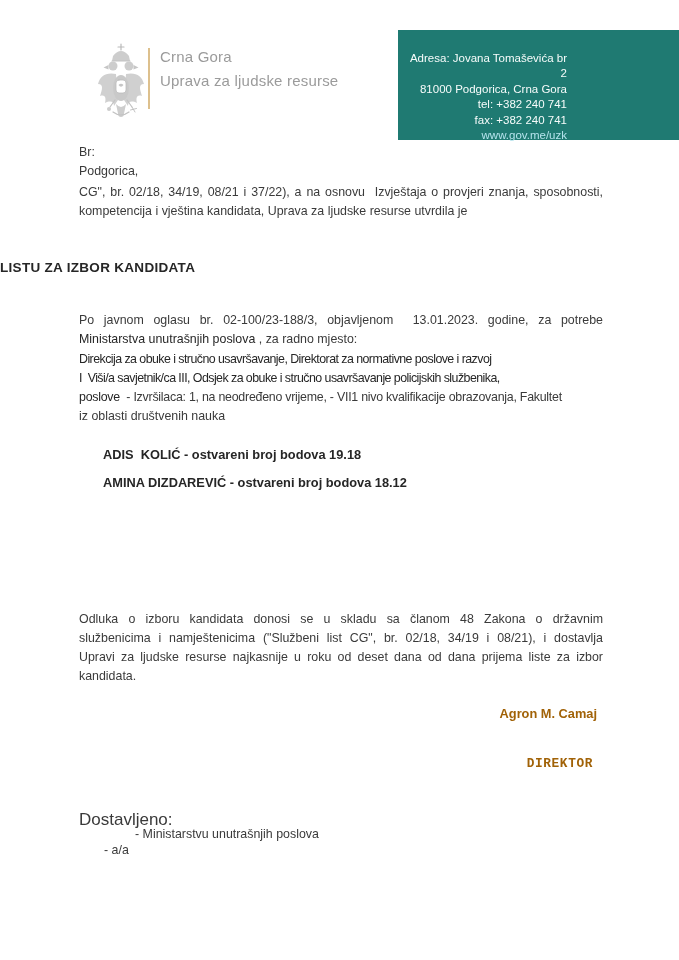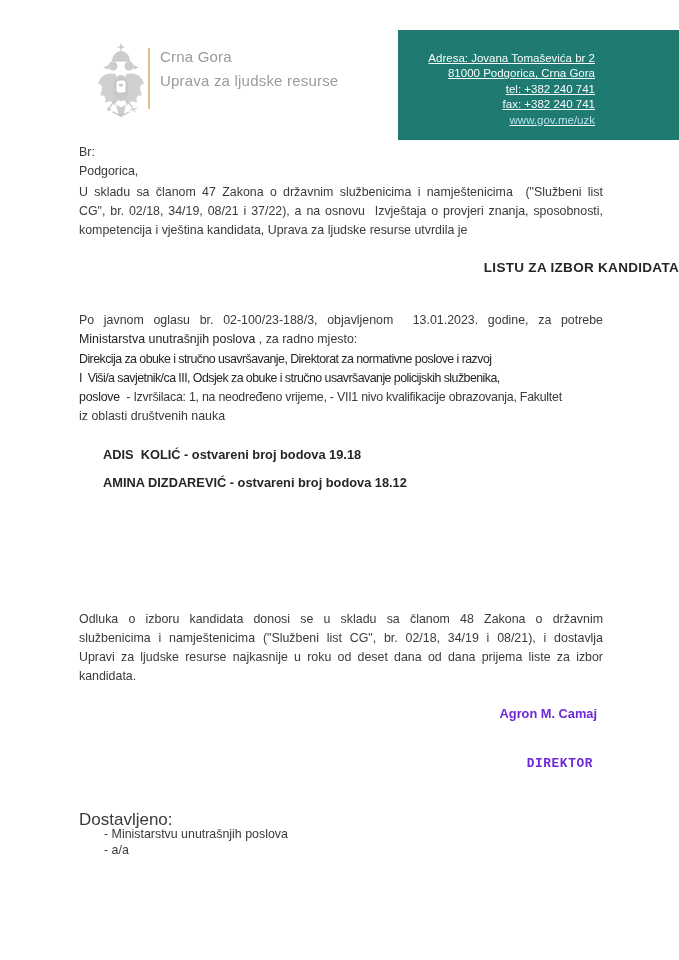--- a/index.html
+++ b/index.html
@@ -8,36 +8,36 @@
     font-family:"Liberation Sans","DejaVu Sans",sans-serif;
     color:#3a3a3a;overflow:hidden;margin:0 auto;
   }
   
   .coa{position:absolute;left:95px;top:42px;width:52px;height:78px;}
   .gold-sep{position:absolute;left:148px;top:48px;width:2.4px;height:61px;background:#ddc08d;}
   .org{position:absolute;left:160px;top:45px;font-size:15px;line-height:23.5px;color:#9b9b9b;letter-spacing:.2px;}
   .addr-box{
     position:absolute;left:398px;top:30px;width:281px;height:110px;
     background:#1f7a72;color:#f7fcfb;text-align:right;
-    padding:21px 84px 0 10px;box-sizing:border-box;
-    font-size:11.5px;line-height:15.4px;text-decoration:underline;
+    padding:21px 112px 0 10px;box-sizing:border-box;
+    font-size:11.5px;line-height:15.4px;
   }
   .addr-box .link{color:#b5e3ec;cursor:pointer;}
   
   .abs{position:absolute;}
   .blk{left:79px;width:524px;font-size:12.4px;line-height:19px;}
   .dline{white-space:pre-wrap;}
   .jline{text-align:justify;text-align-last:justify;}
   b,.bold{font-weight:normal;color:#262626;}
   .squeeze{letter-spacing:-0.55px;}
   .squeeze2{letter-spacing:-0.25px;}
-  .title{left:0;width:679px;text-align:right;font-weight:bold;color:#262626;
+  .title{left:0;width:679px;text-align:left;font-weight:bold;color:#262626;
          font-size:13.5px;letter-spacing:.3px;}
   .cand{left:103px;font-size:12.8px;font-weight:bold;color:#262626;white-space:pre-wrap;}
-  .sig{left:79px;text-align:right;font-weight:bold;color:#6d28d9;font-size:12.8px;}
+  .sig{left:79px;text-align:right;font-weight:bold;color:#a16207;font-size:12.8px;}
   .dist{left:79px;font-size:17px;}
   .dist-item{left:104px;font-size:12.4px;}
 </style>
 </head>
 <body>
 
 <div class="page">
 
   <svg class="coa" viewBox="0 0 50 78" xmlns="http://www.w3.org/2000/svg">
     <g stroke="#b9b9b9" stroke-width="1.2" fill="none" stroke-linecap="round">
@@ -75,21 +75,20 @@
     <div>fax: +382 240 741</div>
     <div class="link">www.gov.me/uzk</div>
   </div>
 
   <div class="abs blk" style="top:143px;line-height:18.6px;">
     <div>Br:</div>
     <div>Podgorica,</div>
   </div>
 
   <div class="abs blk" style="top:183px;">
-    <div class="dline jline">U skladu sa članom 47 Zakona o državnim službenicima i namještenicima  ("Službeni list</div>
     <div class="dline jline">CG", br. 02/18, 34/19, 08/21 i 37/22), a na osnovu  Izvještaja o provjeri znanja, sposobnosti,</div>
     <div class="dline">kompetencija i vještina kandidata, Uprava za ljudske resurse utvrdila je</div>
   </div>
 
   <div class="abs title" style="top:260px;">LISTU ZA IZBOR KANDIDATA</div>
 
   <div class="abs blk" style="top:311px;">
     <div class="dline jline">Po javnom oglasu br. 02-100/23-188/3, objavljenom  13.01.2023. godine, za potrebe</div>
     <div class="dline"><b>Ministarstva unutrašnjih poslova</b><span> , za radno mjesto:</span></div>
   </div>
@@ -108,16 +107,16 @@
     <div class="dline jline">Odluka o izboru kandidata donosi se u skladu sa članom 48 Zakona o državnim</div>
     <div class="dline jline">službenicima i namještenicima ("Službeni list CG", br. 02/18, 34/19 i 08/21), i dostavlja</div>
     <div class="dline jline">Upravi za ljudske resurse najkasnije u roku od deset dana od dana prijema liste za izbor</div>
     <div class="dline">kandidata.</div>
   </div>
 
   <div class="abs sig" style="top:706px;width:518px;">Agron M. Camaj</div>
   <div class="abs sig" style="top:756px;width:514px;letter-spacing:.6px;font-family:Liberation Mono, monospace;">DIREKTOR</div>
 
   <div class="abs dist" style="top:810px;">Dostavljeno:</div>
-  <div class="abs dist-item" style="top:827px;">- Ministarstvu unutrašnjih poslova</div>
+  <div class="abs dist-item" style="top:827px;margin-left:31px;">- Ministarstvu unutrašnjih poslova</div>
   <div class="abs dist-item" style="top:843px;">- a/a</div>
 
 </div>
 
 </body></html>

